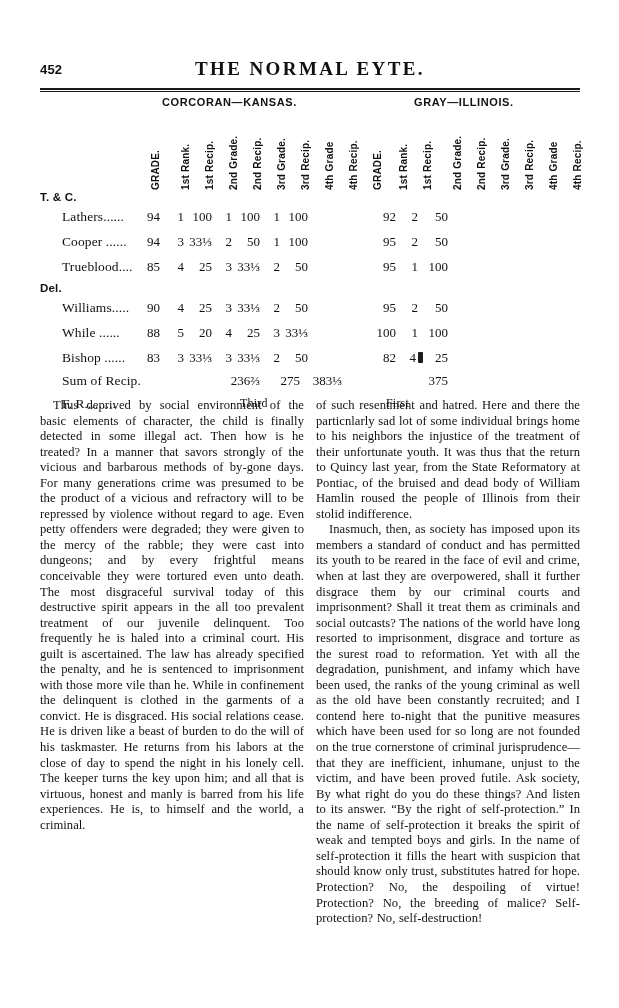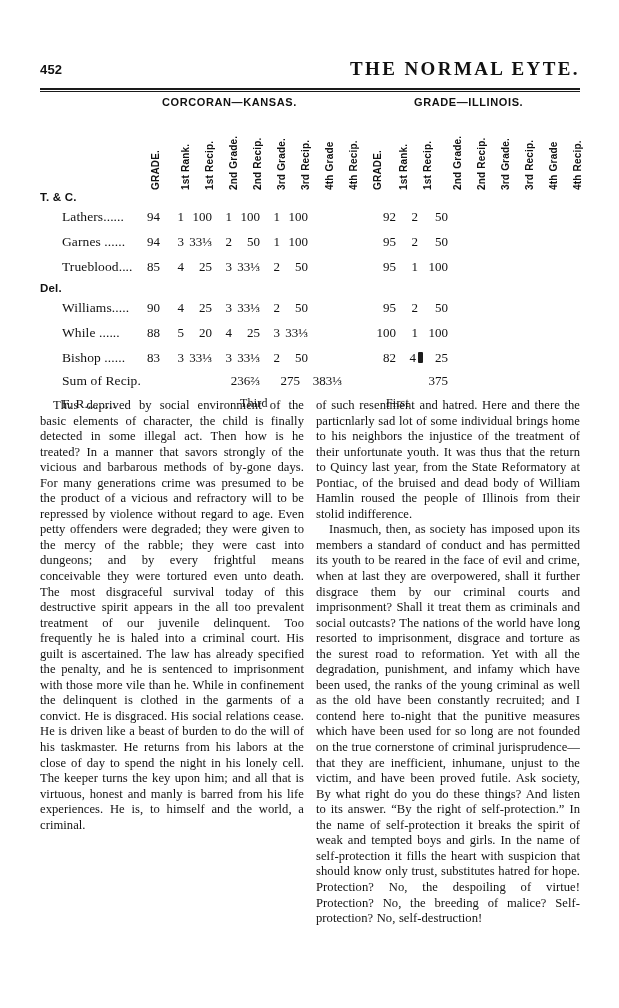--- a/index.html
+++ b/index.html
@@ -34,21 +34,21 @@
     left: 0; top: 4px;
     font-family: "Liberation Sans", "DejaVu Sans", sans-serif;
     font-weight: bold;
     font-size: 13px;
     letter-spacing: 0.2px;
   }
   .running-head {
     position: absolute;
     left: 0; top: 0;
     width: 540px;
-    text-align: right;
+    text-align: center;
     font-family: "Liberation Serif", "DejaVu Serif", serif;
     font-weight: bold;
     font-size: 19px;
     letter-spacing: 2.4px;
   }
   .rule-double {
     position: absolute;
     left: 40px; top: 76px;
     width: 540px;
     height: 4px;
@@ -167,21 +167,21 @@
     <div class="running-head">THE NORMAL EYTE.</div>
   </div>
   <div class="rule-double">
     <div class="thick"></div>
       <div class="thin"></div>
   </div>
 
   <div class="table-block">
 
     <div class="tbl-title left">CORCORAN—KANSAS.</div>
-    <div class="tbl-title right">GRADE—ILLINOIS.</div>
+    <div class="tbl-title right">GRAY—ILLINOIS.</div>
 
     <div class="vhead" style="left:108px">
         <span>GRADE.</span>
       </div>
     <div class="vhead" style="left:138px">
         <span>1st Rank.</span>
       </div>
     <div class="vhead" style="left:162px">
         <span>1st Recip.</span>
       </div>
@@ -239,21 +239,21 @@
     <div class="cell" style="top:113px;left:128px;width:16px">1</div>
     <div class="cell" style="top:113px;left:146px;width:26px">100</div>
     <div class="cell" style="top:113px;left:176px;width:16px">1</div>
     <div class="cell" style="top:113px;left:194px;width:26px">100</div>
     <div class="cell" style="top:113px;left:224px;width:16px">1</div>
     <div class="cell" style="top:113px;left:242px;width:26px">100</div>
     <div class="cell" style="top:113px;left:330px;width:26px">92</div>
     <div class="cell" style="top:113px;left:362px;width:16px">2</div>
     <div class="cell" style="top:113px;left:382px;width:26px">50</div>
 
-    <div class="row-label" style="top:138px">Garnes ......</div>
+    <div class="row-label" style="top:138px">Cooper ......</div>
     <div class="cell" style="top:138px;left:98px;width:22px">94</div>
     <div class="cell" style="top:138px;left:128px;width:16px">3</div>
     <div class="cell" style="top:138px;left:146px;width:26px">33⅓</div>
     <div class="cell" style="top:138px;left:176px;width:16px">2</div>
     <div class="cell" style="top:138px;left:194px;width:26px">50</div>
     <div class="cell" style="top:138px;left:224px;width:16px">1</div>
     <div class="cell" style="top:138px;left:242px;width:26px">100</div>
     <div class="cell" style="top:138px;left:330px;width:26px">95</div>
     <div class="cell" style="top:138px;left:362px;width:16px">2</div>
     <div class="cell" style="top:138px;left:382px;width:26px">50</div>

